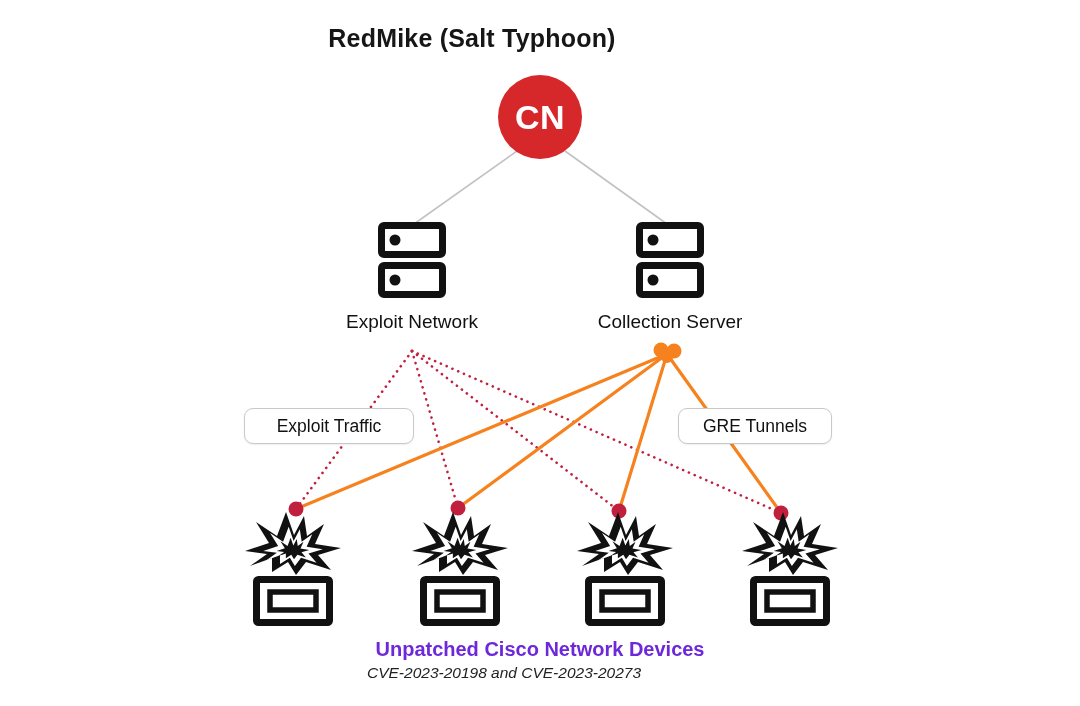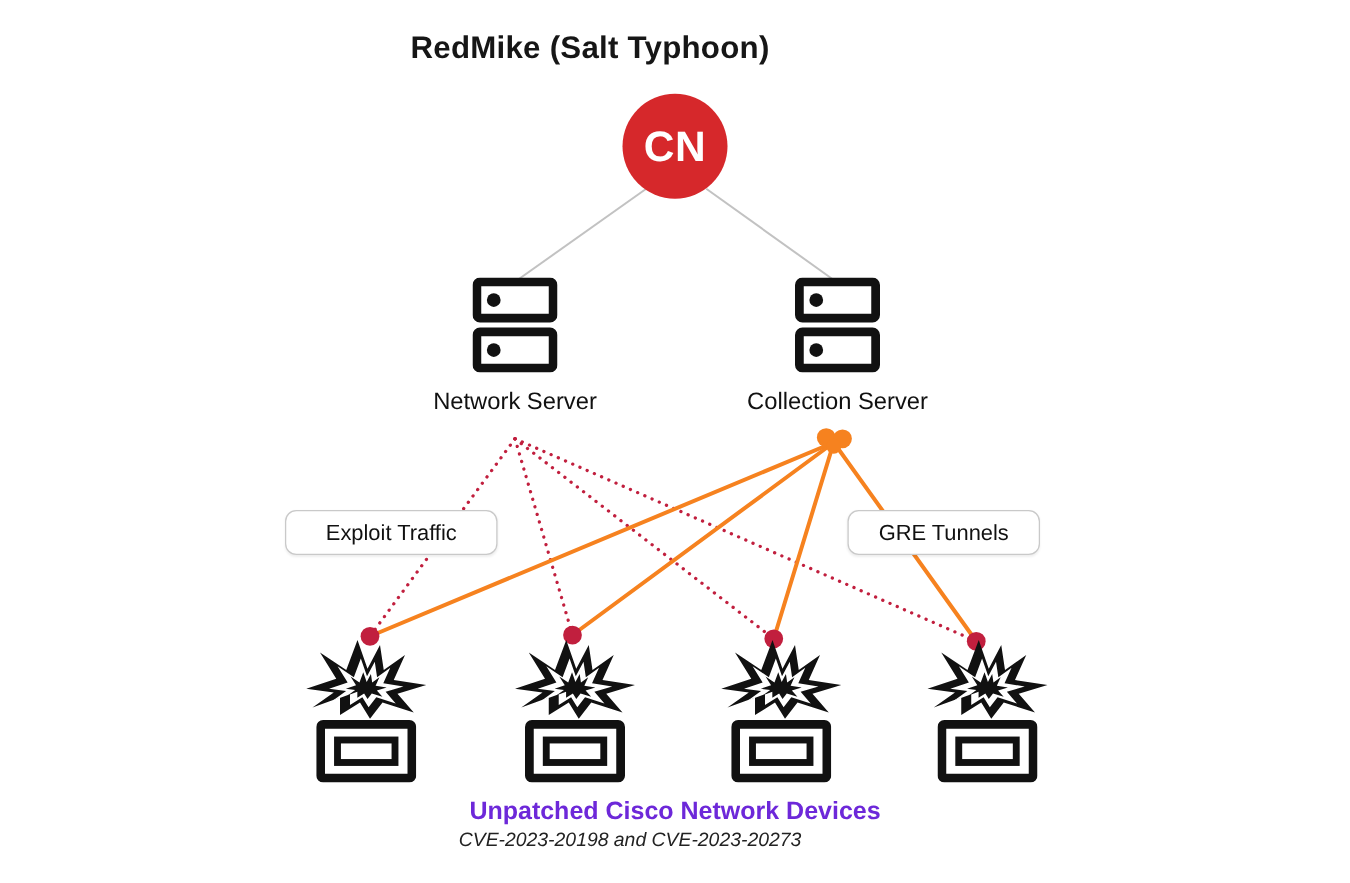--- a/index.html
+++ b/index.html
@@ -47,21 +47,21 @@
   .edge-pill {
     height: 34px;
     background: #ffffff;
     border: 1.5px solid #c9c9c9;
     border-radius: 9px;
     display: flex; align-items: center; justify-content: center;
     font-size: 17.5px; font-weight: 500; color: #111;
     box-shadow: 0 1px 2px rgba(0,0,0,0.07);
     z-index: 3;
   }
-  #exploit-traffic-pill { left: 228px; top: 408px; width: 168px; }
+  #exploit-traffic-pill { left: 244px; top: 408px; width: 168px; }
   #gre-tunnels-pill   { left: 678px; top: 408px; width: 152px; justify-content: center; }
 
   
   .cn-node { left: 496px; top: 73px; width: 88px; height: 88px; z-index: 2; }
   .cn-node text {
     font-family: "Liberation Sans", "DejaVu Sans", sans-serif;
     font-weight: 700; font-size: 34px; fill: #ffffff; letter-spacing: 0.5px;
   }
   .server-icon { width: 68px; height: 76px; top: 222px; z-index: 2; }
   #exploit-server-icon { left: 378px; }
@@ -143,21 +143,21 @@
     <circle cx="44" cy="44" r="42" fill="#d6282b"></circle>
     <text x="44" y="56" text-anchor="middle">CN</text>
   </svg>
 
   <svg class="abs server-icon" id="exploit-server-icon" viewBox="0 0 68 76">
     <use href="#server-shape"></use>
   </svg>
   <svg class="abs server-icon" id="collection-server-icon" viewBox="0 0 68 76">
     <use href="#server-shape"></use>
   </svg>
-  <div class="abs server-label" id="exploit-server-label">Network Server</div>
+  <div class="abs server-label" id="exploit-server-label">Exploit Network</div>
   <div class="abs server-label" id="collection-server-label">Collection Server</div>
 
   <div class="abs edge-pill" id="exploit-traffic-pill">
     <span>Exploit Traffic</span>
   </div>
   <div class="abs edge-pill" id="gre-tunnels-pill">
     <span>GRE Tunnels</span>
   </div>
 
   <div class="abs device" id="device-1">

